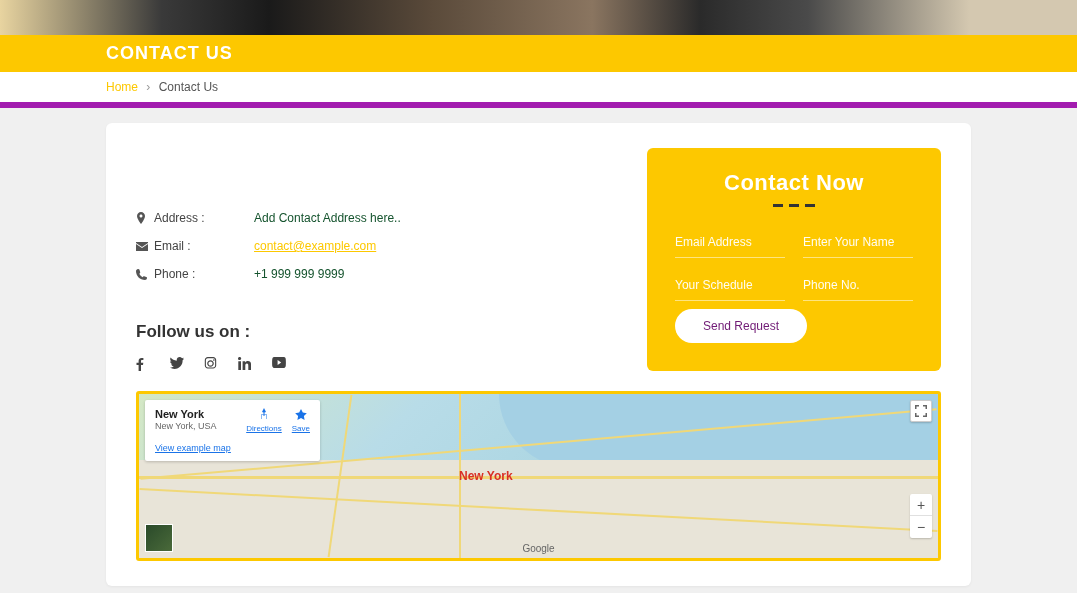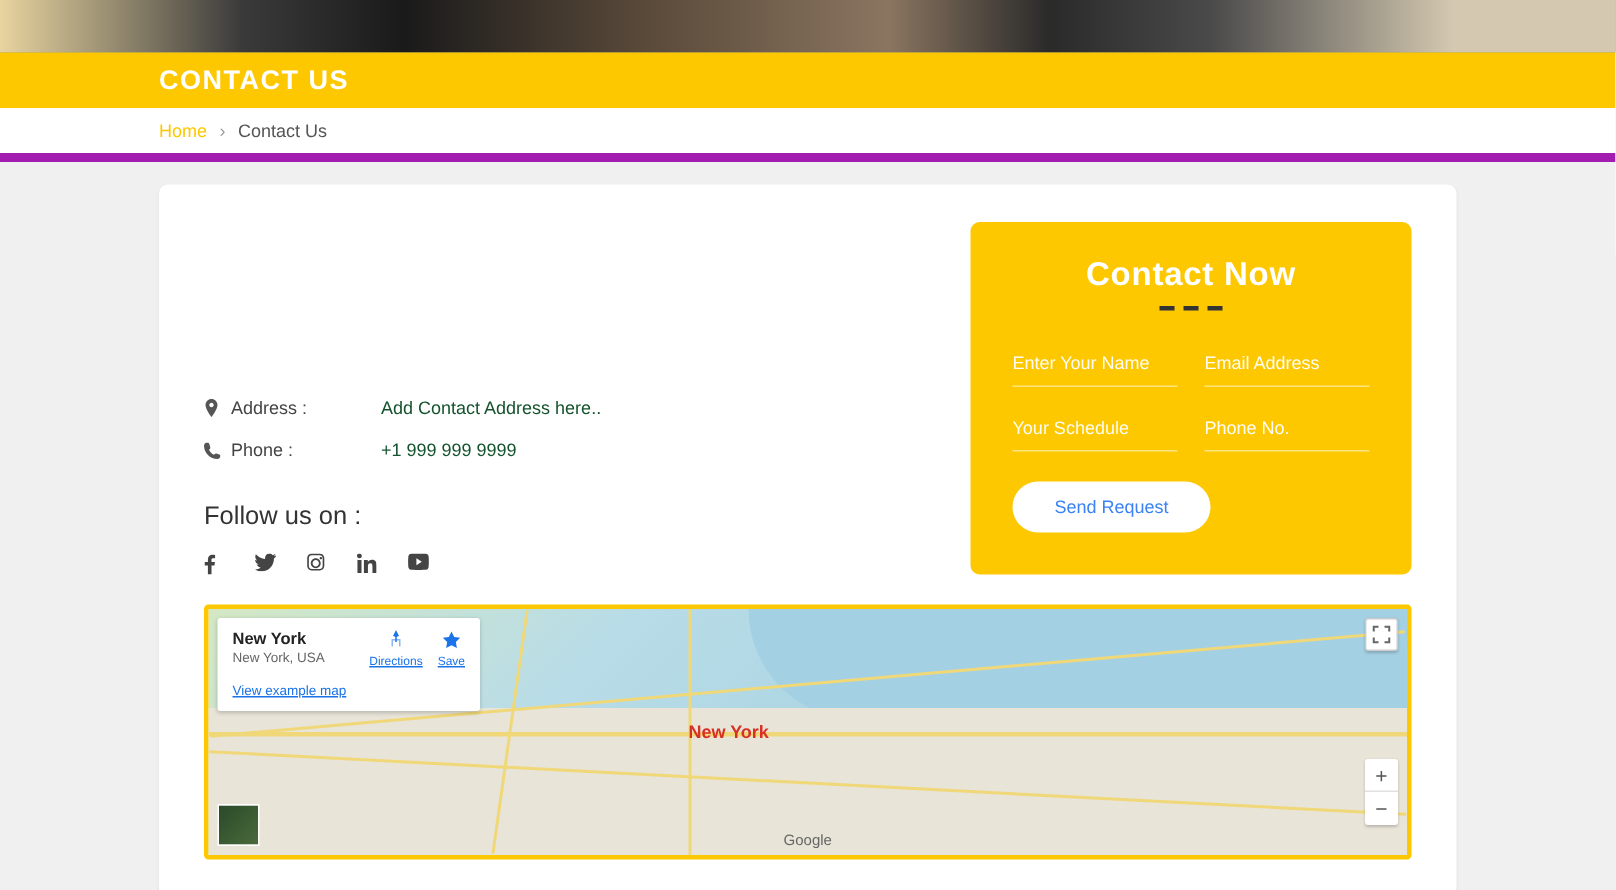--- a/index.html
+++ b/index.html
@@ -21,35 +21,35 @@
     .content-row { display: flex; gap: 30px; align-items: flex-end; }
     .left-col { flex: 1; }
     .right-col { width: 294px; }
     
     .info-row { display: flex; align-items: center; padding: 7px 0; font-size: 12px; color: #444; }
     .info-icon { width: 18px; display: inline-flex; }
     .info-label { width: 100px; }
     .info-value { color: #14532d; }
     .info-value.link { color: #fdc800; }
     
-    .follow-title { font-size: 17px; color: #333; margin-top: 20px; margin-bottom: 15px; font-weight: 400; }
+    .follow-title { font-size: 17px; color: #333; margin-top: 34px; margin-bottom: 15px; font-weight: 700; }
     .social-row { display: flex; gap: 20px; }
     .social-icon { width: 14px; height: 14px; cursor: pointer; color: #444; }
     
     .contact-form { background: #fdc800; border-radius: 6px; padding: 22px 28px 28px; }
     .form-title { color: #fff; font-size: 22px; font-weight: 700; text-align: center; margin-bottom: 8px; letter-spacing: 0.5px; }
     .form-dash { display: flex; justify-content: center; gap: 6px; margin-bottom: 20px; }
     .dash { width: 10px; height: 3px; background: #333; }
     
     .form-grid { display: grid; grid-template-columns: 1fr 1fr; gap: 12px 18px; }
     .form-input { background: transparent; border: none; border-bottom: 1px solid rgba(255,255,255,0.5); color: #fff; font-size: 12px; padding: 8px 0; outline: none; width: 100%; }
     .form-input::placeholder { color: #fff; opacity: 0.95; }
     .form-textarea { grid-column: 1 / -1; resize: none; height: 30px; font-family: Arial, sans-serif; }
     
-    .submit-btn { background: #fff; color: #3b82f6; border: none; border-radius: 20px; padding: 10px 28px; font-size: 12px; margin-top: 20px; cursor: pointer; font-weight: 500; }
+    .submit-btn { background: #fff; color: #701a75; border: none; border-radius: 20px; padding: 10px 28px; font-size: 12px; margin-top: 8px; cursor: pointer; font-weight: 500; }
     
     .map-wrap { margin-top: 20px; border: 3px solid #fdc800; border-radius: 3px; position: relative; height: 170px; background: linear-gradient(135deg, #d4e8c4 0%, #b8dce8 30%, #a8d4e0 60%, #e8e4d4 100%); overflow: hidden; }
     
     .map-bg { position: absolute; inset: 0; }
     .map-road { position: absolute; background: #f0d878; }
     .map-water { position: absolute; background: #a4d0e4; }
     .map-land { position: absolute; background: #e8e4d8; }
     
     .map-card { position: absolute; top: 6px; left: 6px; background: #fff; border-radius: 2px; box-shadow: 0 1px 3px rgba(0,0,0,0.2); padding: 8px 10px; width: 175px; font-size: 10px; }
     .map-card-row { display: flex; justify-content: space-between; align-items: flex-start; }
@@ -102,20 +102,29 @@
       <div class="info-row">
         <span class="info-icon">
           <svg width="10" height="12" viewBox="0 0 10 12">
               <path fill="#555" d="M5 0C2.8 0 1 1.8 1 4c0 3 4 8 4 8s4-5 4-8c0-2.2-1.8-4-4-4zm0 5.5C4.2 5.5 3.5 4.8 3.5 4S4.2 2.5 5 2.5 6.5 3.2 6.5 4 5.8 5.5 5 5.5z"></path>
             </svg>
         </span>
         <span class="info-label">Address :</span>
         <span class="info-value">Add Contact Address here..</span>
       </div>
 
+      <div class="info-row">
+        <span class="info-icon">
+          <svg width="12" height="9" viewBox="0 0 12 9">
+              <path fill="#555" d="M0 0v1l6 4 6-4V0H0zm0 2v7h12V2L6 6 0 2z"></path>
+            </svg>
+        </span>
+        <span class="info-label">Email :</span>
+        <a href="#" class="info-value link">contact@example.com</a>
+      </div>
 
       <div class="info-row">
         <span class="info-icon">
           <svg width="11" height="11" viewBox="0 0 11 11">
               <path fill="#555" d="M2 0C1 0 0 1 0 2c0 5 4 9 9 9 1 0 2-1 2-2 0-.5-.3-1-.8-1l-2-.7c-.4-.1-.8 0-1 .3l-.5.6c-1.5-.7-2.7-1.9-3.4-3.4l.6-.5c.3-.2.4-.6.3-1L3.5.8C3.3.3 2.8 0 2.3 0H2z"></path>
             </svg>
         </span>
         <span class="info-label">Phone :</span>
         <span class="info-value">+1 999 999 9999</span>
       </div>
@@ -152,22 +161,22 @@
 
     <div class="right-col">
       <div class="contact-form">
         <h3 class="form-title">Contact Now</h3>
         <div class="form-dash">
           <span class="dash"></span>
             <span class="dash"></span>
             <span class="dash"></span>
         </div>
         <div class="form-grid">
+          <input class="form-input" placeholder="Email Address" style="">
           <input class="form-input" placeholder="Enter Your Name" style="">
-          <input class="form-input" placeholder="Email Address" style="">
           <input class="form-input" placeholder="Your Schedule" style="">
           <input class="form-input" placeholder="Phone No." style="">
         </div>
         <button class="submit-btn">Send Request</button>
       </div>
     </div>
   </div>
 
   <div class="map-wrap">
     <div class="map-bg">

